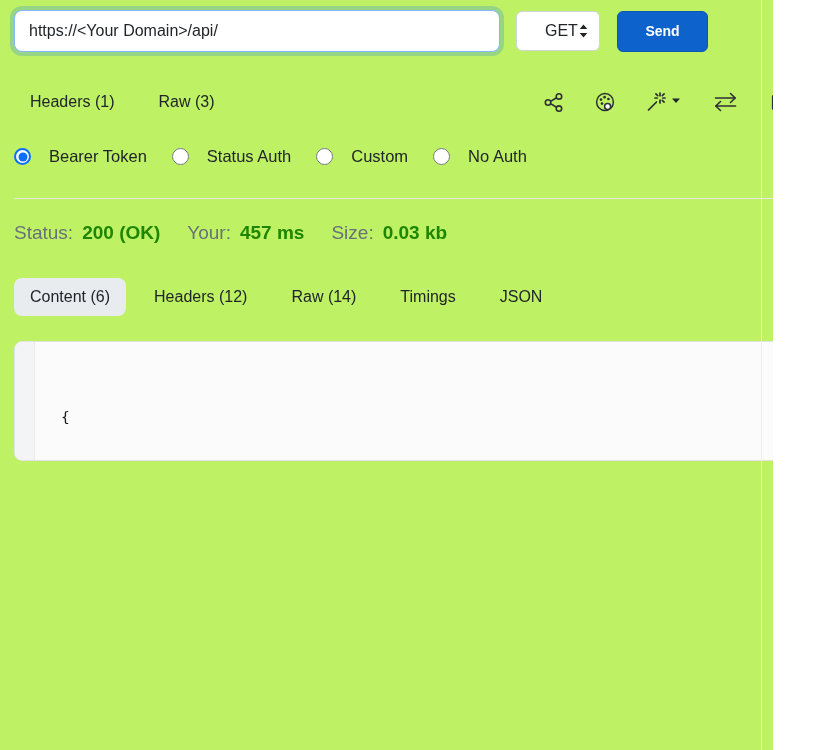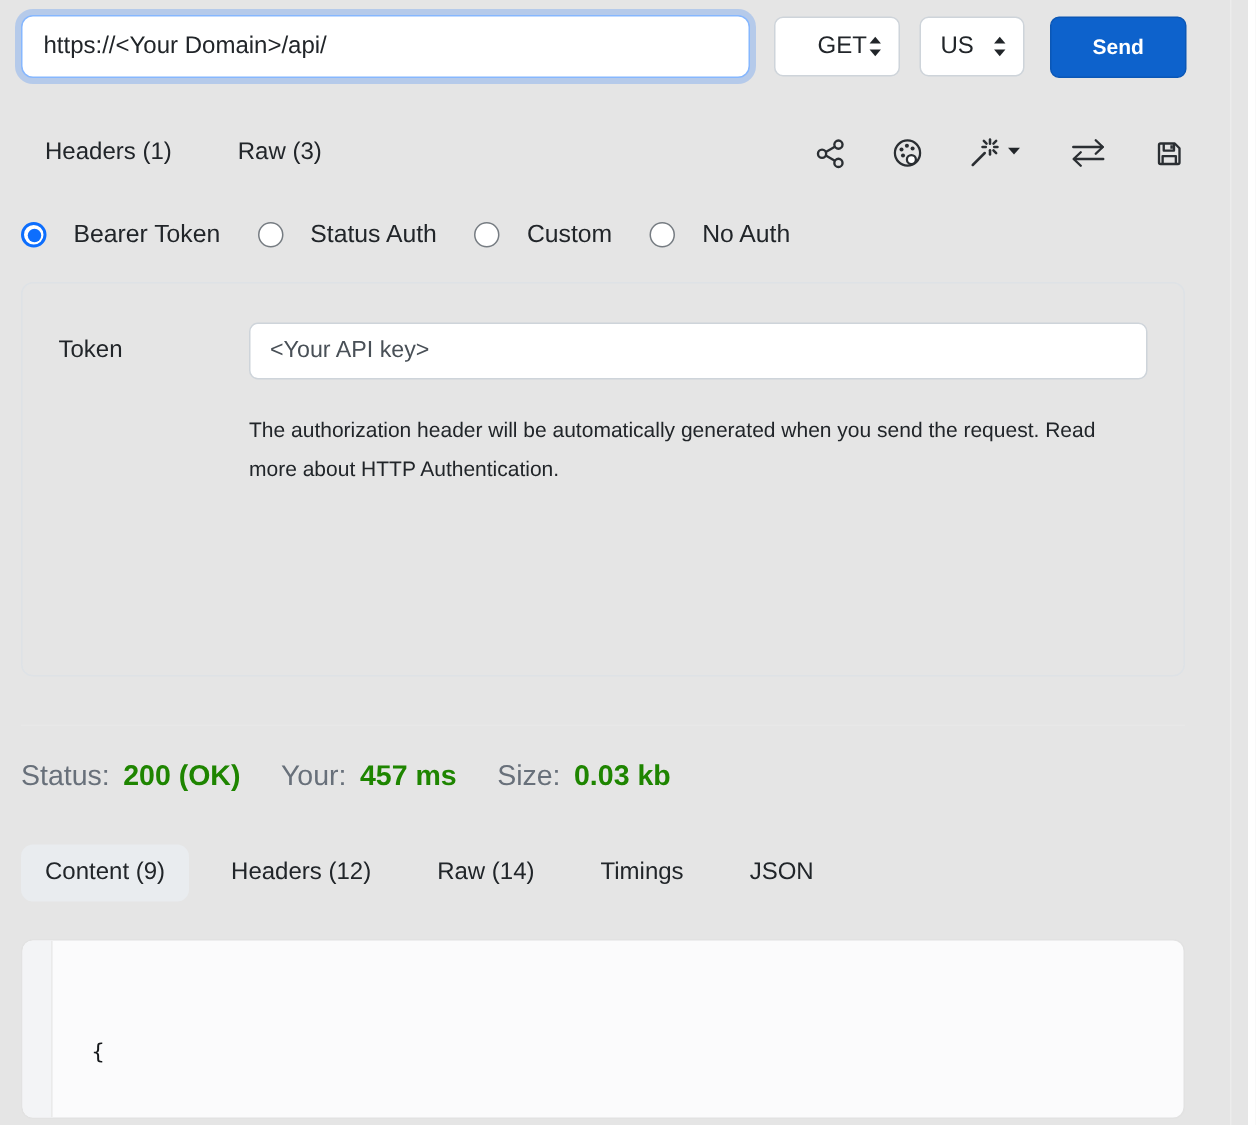--- a/index.html
+++ b/index.html
@@ -1,18 +1,18 @@
 <!DOCTYPE html>
 <html><head>
 <meta charset="utf-8">
 <style>
   * { margin:0; padding:0; box-sizing:border-box; }
   html,body { background:#fff; }
   body { font-family:"Liberation Sans", sans-serif; color:#212529; }
-  .page { position:relative; width:832px; height:750px; background:#e5e5e5; overflow:hidden; }
+  .page { position:relative; width:773px; height:750px; background:#bef264; overflow:hidden; }
   .page-edge { position:absolute; top:0; right:11px; width:1px; height:100%; background:#ececec; }
   .content { padding-left:14px; width:804px; }
 
   
   .request-bar { display:flex; align-items:center; padding-top:10px; }
   .url-input { width:486px; height:42px; border:1px solid #86b7fe; border-radius:8px;
     box-shadow:0 0 0 4px rgba(13,110,253,.22); outline:none; padding:0 14px;
     font-family:"Liberation Sans", sans-serif; font-size:16px; color:#212529; }
   .select-box { height:40px; border:1px solid #ced4da; border-radius:6px; background:#fff;
     display:flex; align-items:center; justify-content:space-between; padding:0 10px 0 13px;
@@ -65,27 +65,20 @@
 </head>
 <body>
 
 <div class="page">
   <div class="content">
 
     <div class="request-bar">
       <input class="url-input" type="text" value="https://&lt;Your Domain&gt;/api/" style="">
       <div class="select-box select-method">
         <span>GET</span>
-        <svg class="ic" width="11" height="16" viewBox="0 0 11 16">
-            <path d="M5.5 1.5 L9.3 6 H1.7 Z" fill="#212529"></path>
-            <path d="M5.5 14.5 L1.7 10 H9.3 Z" fill="#212529"></path>
-          </svg>
-      </div>
-      <div class="select-box select-region">
-        <span>US</span>
         <svg class="ic" width="11" height="16" viewBox="0 0 11 16">
             <path d="M5.5 1.5 L9.3 6 H1.7 Z" fill="#212529"></path>
             <path d="M5.5 14.5 L1.7 10 H9.3 Z" fill="#212529"></path>
           </svg>
       </div>
       <button class="send-btn">Send</button>
     </div>
 
     <div class="tabs-row">
       <div class="tab">Headers (1)</div>
@@ -155,41 +148,34 @@
       <div class="radio-opt">
         <span class="radio"></span>
         <span>Custom</span>
       </div>
       <div class="radio-opt">
         <span class="radio"></span>
         <span>No Auth</span>
       </div>
     </div>
 
-    <div class="token-panel">
-      <div class="token-row">
-        <span class="token-label">Token</span>
-        <input class="token-input" type="text" value="&lt;Your API key&gt;" style="">
-      </div>
-      <p class="token-help">The authorization header will be automatically generated when you send the request. Read more about HTTP Authentication.</p>
-    </div>
 
     <hr class="divider">
 
     <div class="status-row">
       <span class="status-label">Status:</span>
       <span class="status-value">200 (OK)</span>
       <span class="status-label">Your:</span>
       <span class="status-value">457 ms</span>
       <span class="status-label">Size:</span>
       <span class="status-value">0.03 kb</span>
     </div>
 
     <div class="tabs-row response">
-      <div class="tab active">Content (9)</div>
+      <div class="tab active">Content (6)</div>
       <div class="tab">Headers (12)</div>
       <div class="tab">Raw (14)</div>
       <div class="tab">Timings</div>
       <div class="tab">JSON</div>
     </div>
 
     <div class="code-block">
       <div class="code-gutter"></div>
       <div class="code-area">
         <div class="code-line"><span>{</span></div>

